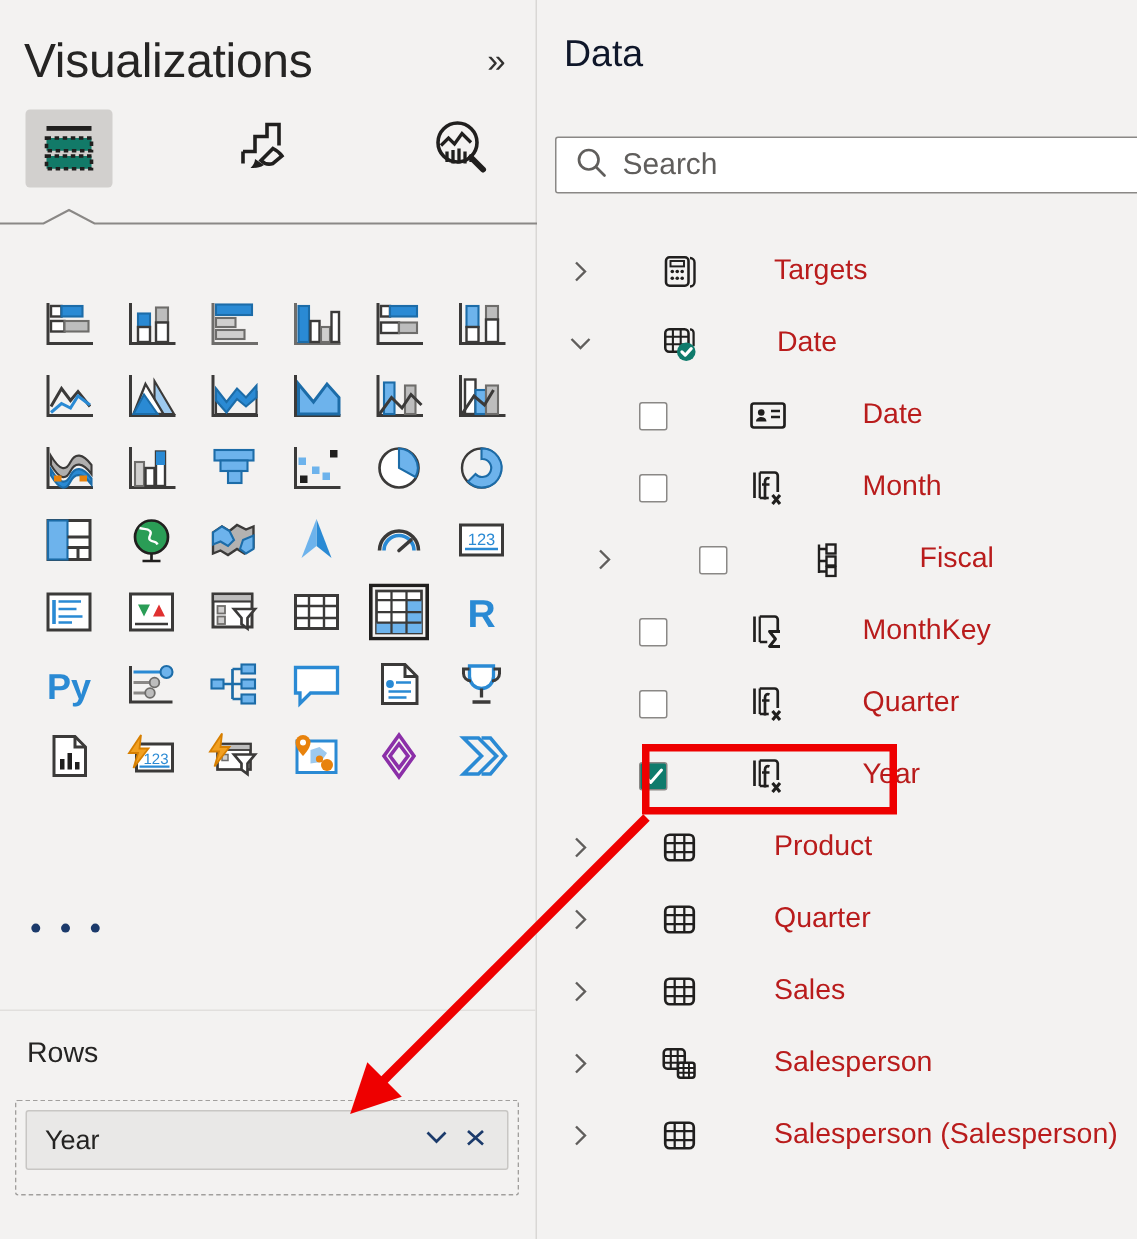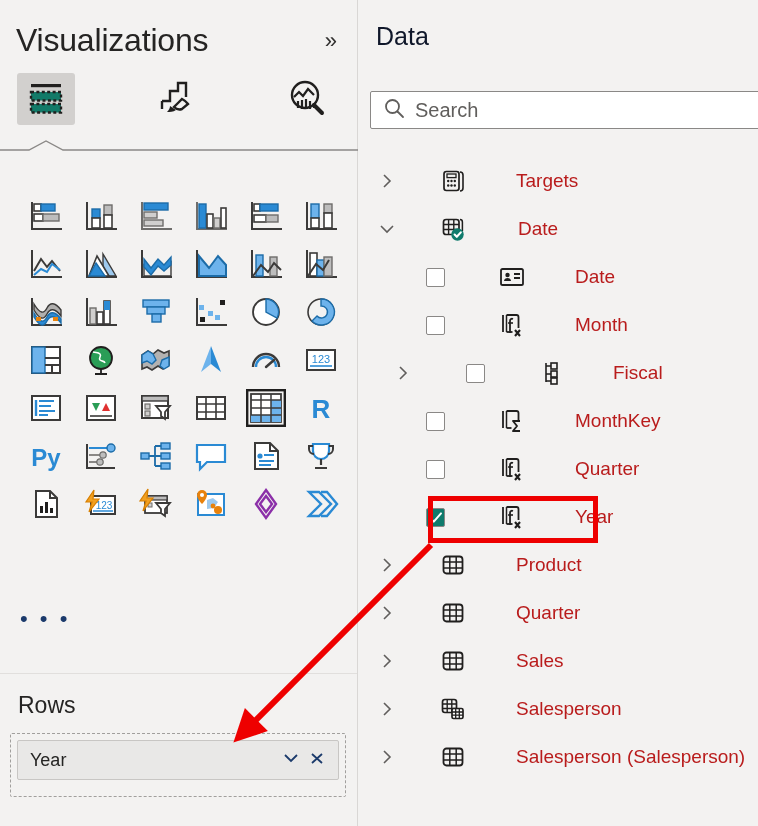--- a/index.html
+++ b/index.html
@@ -70,21 +70,21 @@
     line-height: 0.6;
   }
 
   
   #wells-divider {
     position: absolute; left: 0; right: 0; top: 673px;
     border-top: 1px solid #e1dfdd;
   }
   #rows-label {
     position: absolute; left: 18px; top: 692px;
-    font-size: 23px; color: #252423;
+    font-size: 19px; color: #252423;
   }
   #rows-dropzone {
     position: absolute; left: 10px; top: 733px;
     width: 336px; height: 64px;
     border: 1px dashed #a19f9d; border-radius: 2px;
     padding: 6px;
   }
   #rows-chip {
     width: 100%; height: 40px;
     background: #e9e8e7; border: 1px solid #c8c6c4; border-radius: 2px;

